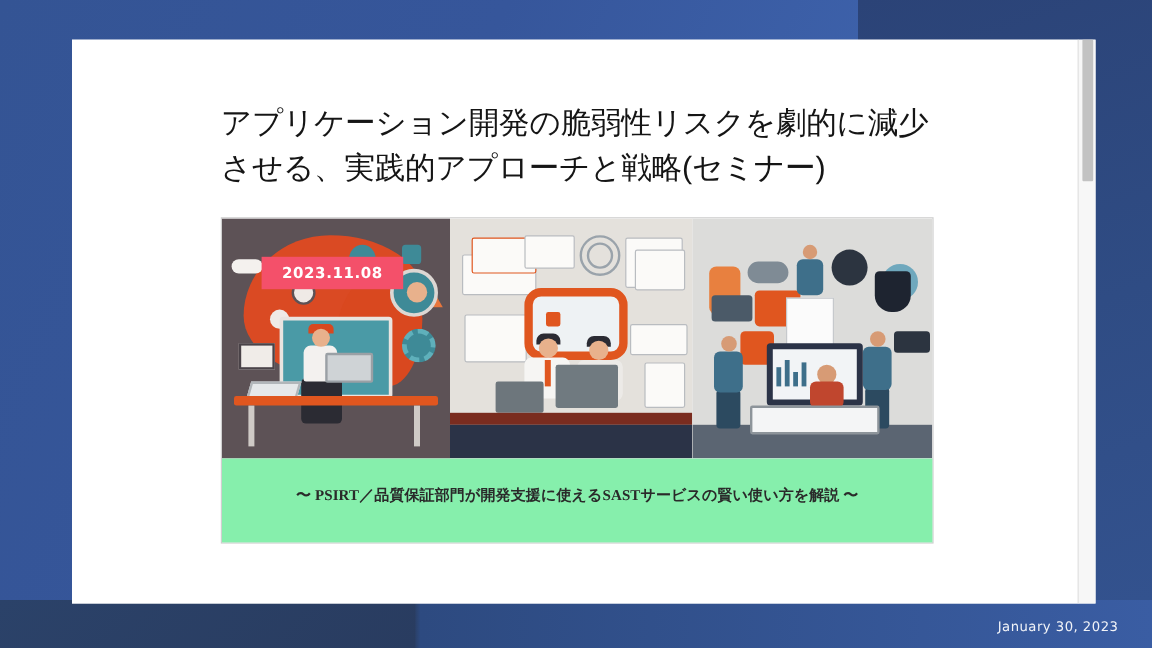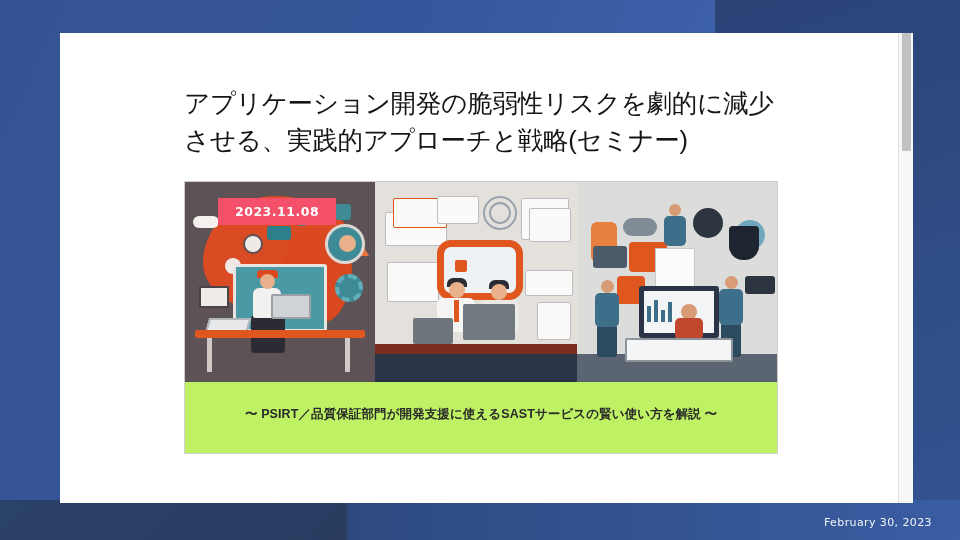--- a/index.html
+++ b/index.html
@@ -169,51 +169,52 @@
   .c-person-t-body { position:absolute; left:87px; top:34px; width:22px; height:30px; background:#3e6f8a; border-radius:5px;}
   .c-doc { position:absolute; left:78px; top:66px; width:40px; height:46px; background:#fbfbfb; border:1.5px solid #c6c9cc;}
   .c-shield { position:absolute; left:152px; top:44px; width:30px; height:34px; background:#1e2430; border-radius:4px 4px 14px 14px;}
   .c-floor { position:absolute; left:0; top:172px; width:200px; height:28px; background:#5b6572;}
   .c-blob { position:absolute; border-radius:50%; }
 
   .img-dot { position:absolute; border-radius:50%; }
 
   
   #date-badge {
-    position:absolute; left:33px; top:16px;
+    position:absolute; left:33px; top:32px;
     background:#f4506a; color:#ffffff;
     font-size:12.5px; font-weight:700;
     padding:6px 17px;
     letter-spacing:.5px;
     font-family:"DejaVu Sans", sans-serif;
     z-index:5;
   }
 
   
   #banner-caption {
     padding:22px 0 30px 0;
     text-align:center;
-    background:#bef264;
+    background:#86efac;
+    font-family:Liberation Serif, serif;
   }
   #caption-text {
     font-size:12.5px; color:#2a2a2a; font-weight:600;
     letter-spacing:.1px;
   }
 </style>
 </head>
 <body>
 
 <div id="slide-bg">
   <div class="bg-base"></div>
   <div class="bg-dark-right"></div>
   <div class="bg-bottom-band"></div>
   <div class="bg-bottom-left"></div>
 </div>
 
-<div id="footer-date">February 30, 2023</div>
+<div id="footer-date">January 30, 2023</div>
 
 <div id="content-panel">
 
   <div id="panel-inner">
 
     <div id="article">
 
 
       <h1 id="article-title">アプリケーション開発の脆弱性リスクを劇的に減少させる、実践的アプローチと戦略(セミナー)</h1>
 

